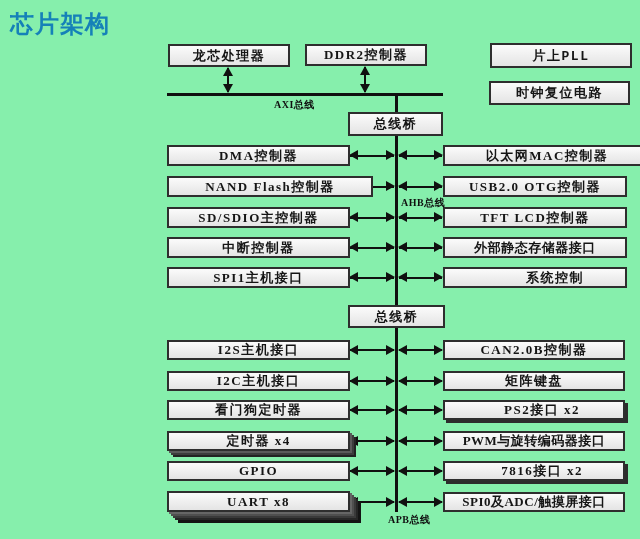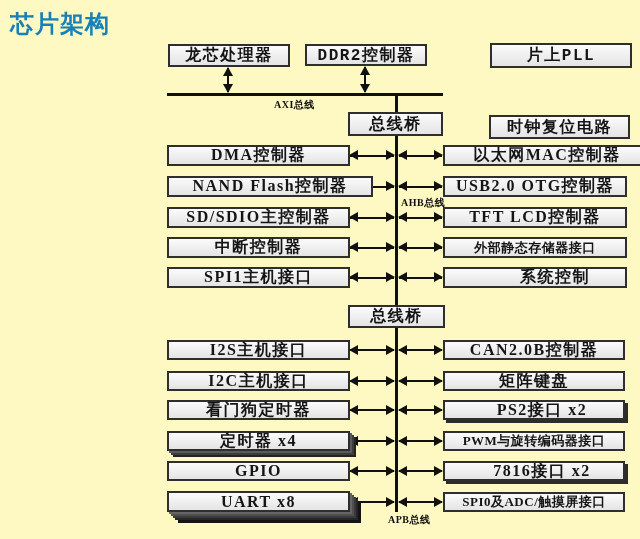--- a/index.html
+++ b/index.html
@@ -1,34 +1,34 @@
 <!DOCTYPE html>
 <html><head>
 <meta charset="utf-8">
 <style>
   html,body { margin:0; padding:0; background:#ffffff; }
   .stage {
     position: relative;
     width: 640px; height: 539px;
-    background: #fef9c3;
+    background: #86efac;
     overflow: hidden;
     font-family: "Liberation Serif", serif;
   }
   .page-title {
     position: absolute; left: 10px; top: 8px;
     font-family: "Liberation Sans", sans-serif;
     font-size: 24px; font-weight: bold;
     color: #1581b8; letter-spacing: 1px;
   }
   .box {
     position: absolute; box-sizing: border-box;
     border: 2px solid #2e2e2e;
     background: linear-gradient(180deg, #fbfbfb 0%, #ededed 60%, #e4e4e4 100%);
     display: flex; align-items: center; justify-content: center;
-    font-size: 16px; font-weight: bold; color: #151515;
+    font-size: 13px; font-weight: bold; color: #151515;
     letter-spacing: 1.5px; white-space: nowrap;
     z-index: 3;
   }
   .box.small-font { font-size: 13px; letter-spacing: 0.5px; }
   
   .stack2 { box-shadow: 3px 3px 0 0 #2c2c2c; padding-left: 16px; }
   .stack4 { box-shadow: 2px 2px 0 0 #5a5a5a, 4px 4px 0 0 #3c3c3c, 6px 6px 0 0 #222222; }
   .stack8 { box-shadow: 2px 2px 0 0 #666666, 4px 4px 0 0 #4f4f4f,
             6px 6px 0 0 #3a3a3a, 8px 8px 0 0 #262626, 11px 11px 0 0 #141414; }
   .busline-h, .busline-v { position: absolute; background: #101010; z-index: 1; }
@@ -69,23 +69,23 @@
   <div class="page-title">芯片架构</div>
 
   <div class="busline-h" style="left:167px; top:93px; width:276px; height:3px;"></div>
   <div class="busline-v" style="left:395px; top:93px; width:3px; height:419px;"></div>
 
   <div class="bus-label" style="left:274px; top:98px;">AXI总线</div>
   <div class="bus-label" style="left:401px; top:196px;">AHB总线</div>
   <div class="bus-label" style="left:388px; top:513px;">APB总线</div>
 
   <div class="box" style="left:168px; top:44px; width:122px; height:23px;">龙芯处理器</div>
-  <div class="box" style="left:305px; top:44px; width:122px; height:22px;font-family:Liberation Mono, monospace;">DDR2控制器</div>
+  <div class="box" style="left:305px; top:44px; width:122px; height:22px;">DDR2控制器</div>
   <div class="box" style="left:490px; top:43px; width:142px; height:25px;font-family:Liberation Mono, monospace;">片上PLL</div>
-  <div class="box" style="left:489px; top:81px; width:141px; height:24px;margin-top:34px;">时钟复位电路</div>
+  <div class="box" style="left:489px; top:81px; width:141px; height:24px;">时钟复位电路</div>
 
   <div class="varrow" style="left:227px; top:68px; height:24px;"></div>
   <div class="varrow" style="left:364px; top:67px; height:25px;"></div>
 
   <div class="box" style="left:348px; top:112px; width:95px; height:24px;">总线桥</div>
   <div class="box" style="left:348px; top:305px; width:97px; height:23px;">总线桥</div>
 
   <div class="box" style="left:167px; top:145px; width:183px; height:21px;">DMA控制器</div>
   <div class="box" style="left:167px; top:176px; width:206px; height:21px;">NAND Flash控制器</div>
   <div class="box" style="left:167px; top:237px; width:183px; height:21px;">中断控制器</div>

